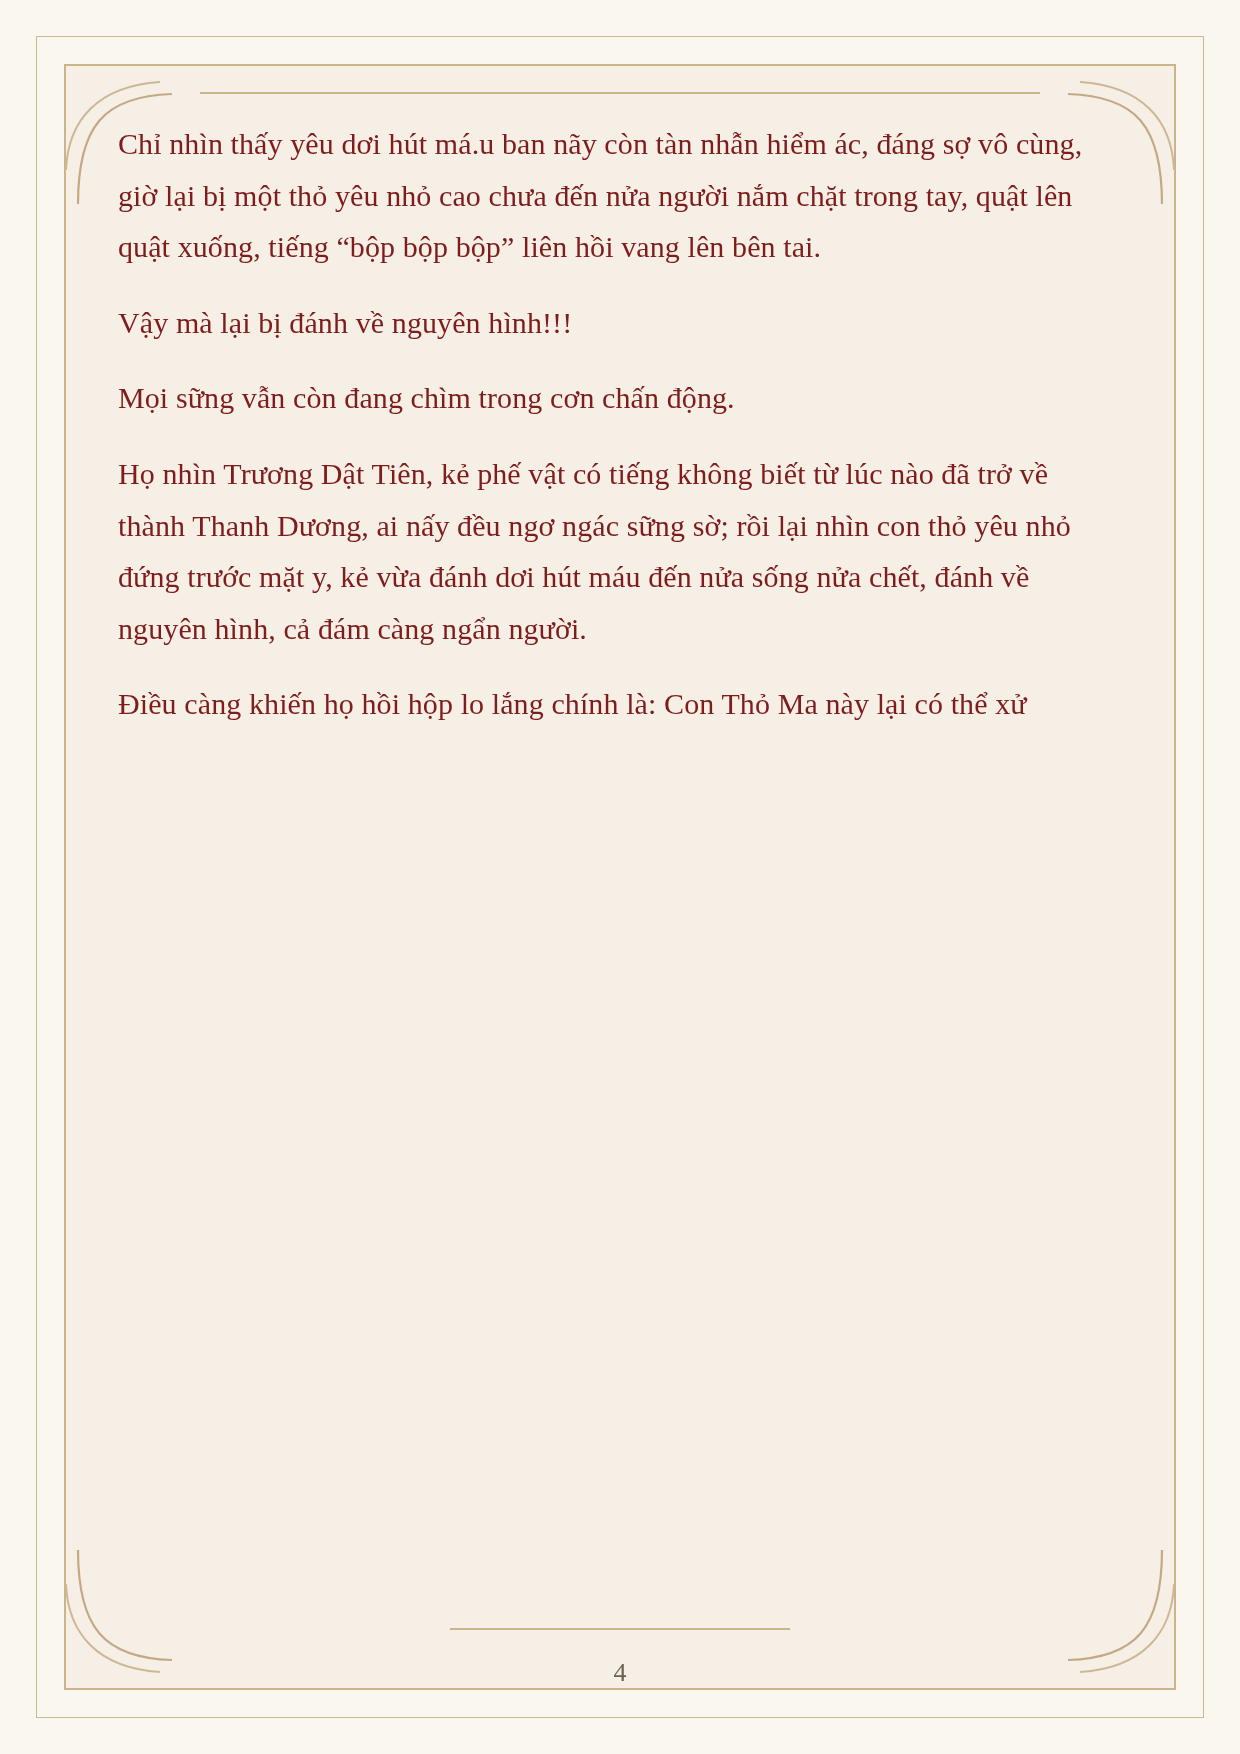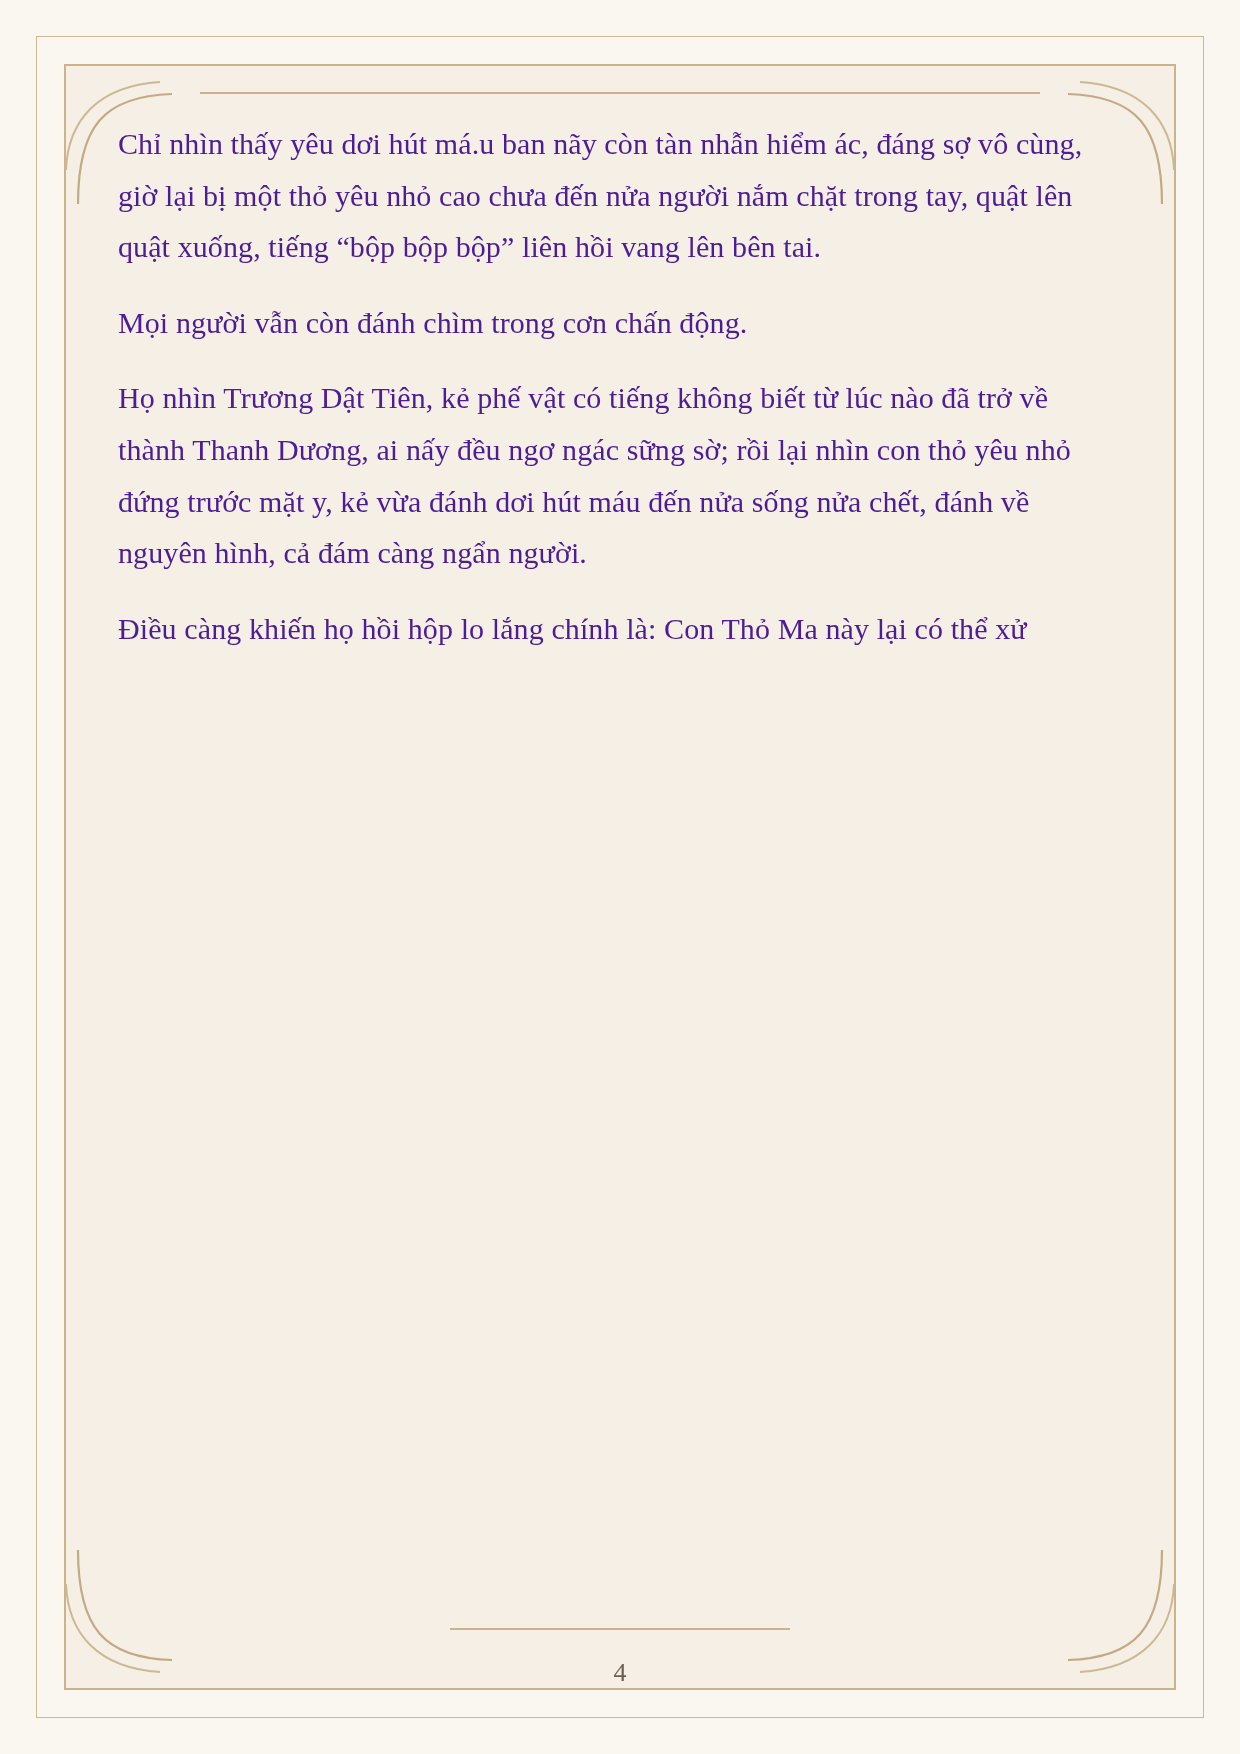--- a/index.html
+++ b/index.html
@@ -87,21 +87,21 @@
     left: 118px;
     top: 118px;
     width: 1004px;
     height: 1360px;
     overflow: hidden;
   }
   .para {
     margin: 0 0 24px 0;
     font-size: 30px;
     line-height: 1.72;
-    color: #4c1d95;
+    color: #7f1d1d;
     text-align: left;
     letter-spacing: 0.1px;
   }
   .para:last-child { margin-bottom: 0; font-family: Liberation Serif, serif; }
 
   
   .footer {
     position: absolute;
     left: 0;
     right: 0;
@@ -145,21 +145,22 @@
       <path d="M14 140 C14 62 40 32 108 30" fill="none" stroke="#c3aa85" stroke-width="2.2"></path>
       <path d="M2 106 C4 56 34 22 96 18" fill="none" stroke="#cdb894" stroke-width="2"></path>
     </svg>
   </div>
 
   <div class="rule-top"></div>
   <div class="rule-bottom"></div>
 
   <div class="content">
     <p class="para">Chỉ nhìn thấy yêu dơi hút má.u ban nãy còn tàn nhẫn hiểm ác, đáng sợ vô cùng, giờ lại bị một thỏ yêu nhỏ cao chưa đến nửa người nắm chặt trong tay, quật lên quật xuống, tiếng “bộp bộp bộp” liên hồi vang lên bên tai.</p>
-    <p class="para">Mọi người vẫn còn đánh chìm trong cơn chấn động.</p>
+    <p class="para">Vậy mà lại bị đánh về nguyên hình!!!</p>
+    <p class="para">Mọi sững vẫn còn đang chìm trong cơn chấn động.</p>
     <p class="para">Họ nhìn Trương Dật Tiên, kẻ phế vật có tiếng không biết từ lúc nào đã trở về thành Thanh Dương, ai nấy đều ngơ ngác sững sờ; rồi lại nhìn con thỏ yêu nhỏ đứng trước mặt y, kẻ vừa đánh dơi hút máu đến nửa sống nửa chết, đánh về nguyên hình, cả đám càng ngẩn người.</p>
     <p class="para">Điều càng khiến họ hồi hộp lo lắng chính là: Con Thỏ Ma này lại có thể xử</p>
   </div>
 
   <div class="footer">
     <span class="page-number">4</span>
   </div>
 
 </div>
 

